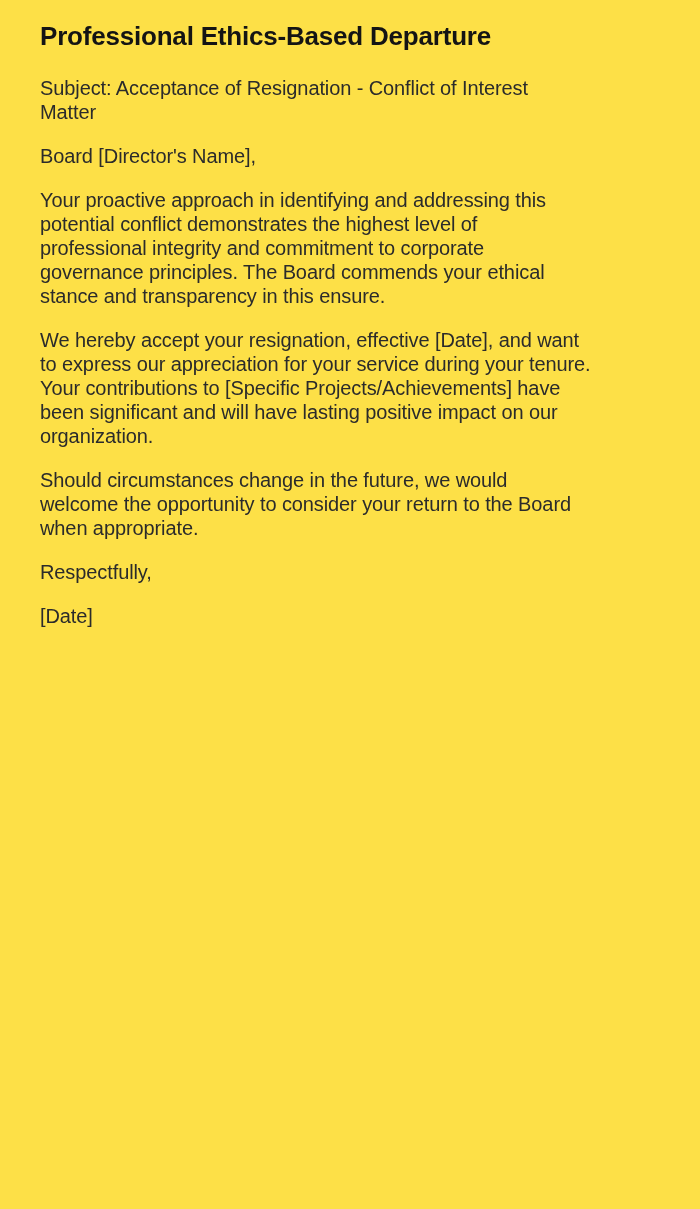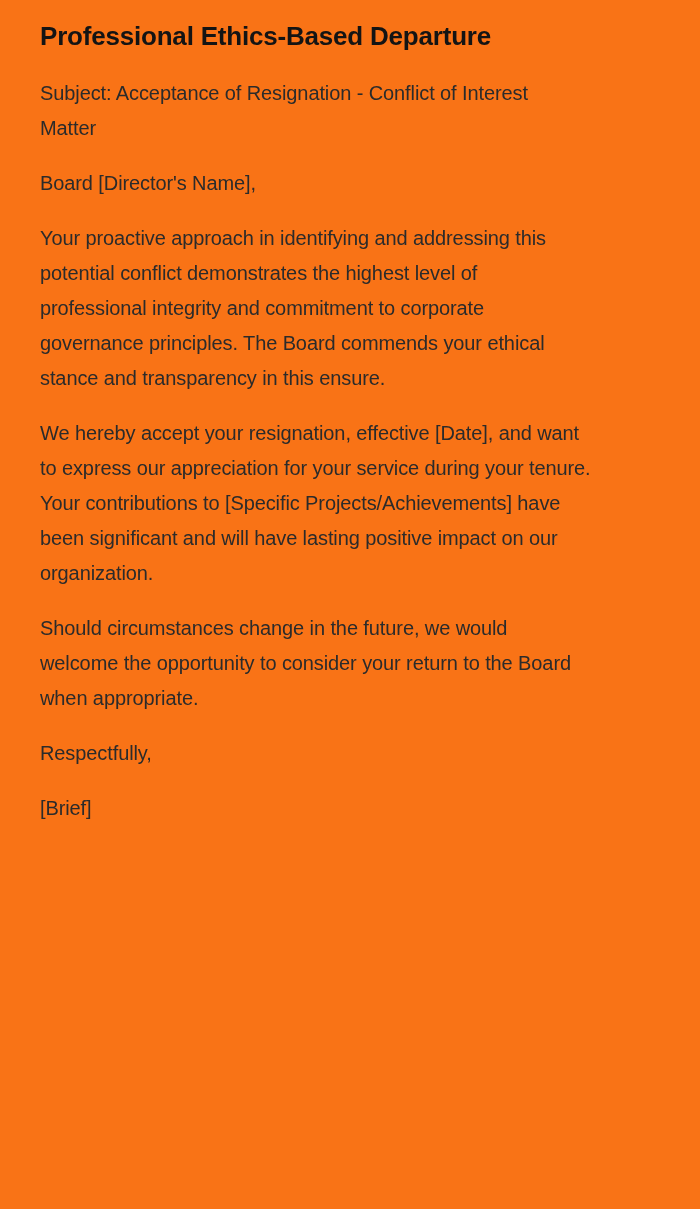--- a/index.html
+++ b/index.html
@@ -11,35 +11,35 @@
     width: 700px;
     height: 1209px;
     overflow: hidden;
     font-family: "Liberation Sans", sans-serif;
   }
   .page {
     box-sizing: border-box;
     width: 700px;
     height: 1209px;
     padding: 21px 40px 0 40px;
-    background: #f97316;
+    background: #fde047;
   }
   h1.title {
     margin: 0 0 24px 0;
     font-size: 26px;
     line-height: 31px;
     font-weight: 700;
     color: #141414;
     letter-spacing: -0.2px;
     font-family: "Liberation Sans", sans-serif;
   }
   p.para {
     margin: 0 0 20px 0;
     font-size: 20px;
-    line-height: 35px;
+    line-height: 24px;
     color: #2b2b2b;
     letter-spacing: -0.1px;
     white-space: pre-line; 
   }
 </style>
 </head>
 <body>
 
 <div class="page">
   <h1 class="title">Professional Ethics-Based Departure</h1>
@@ -62,15 +62,15 @@
 been significant and will have lasting positive impact on our
 organization.</p>
 
 
   <p class="para">Should circumstances change in the future, we would
 welcome the opportunity to consider your return to the Board
 when appropriate.</p>
 
   <p class="para">Respectfully,</p>
 
-  <p class="para">[Brief]</p>
+  <p class="para">[Date]</p>
 
 </div>
 
 </body></html>

